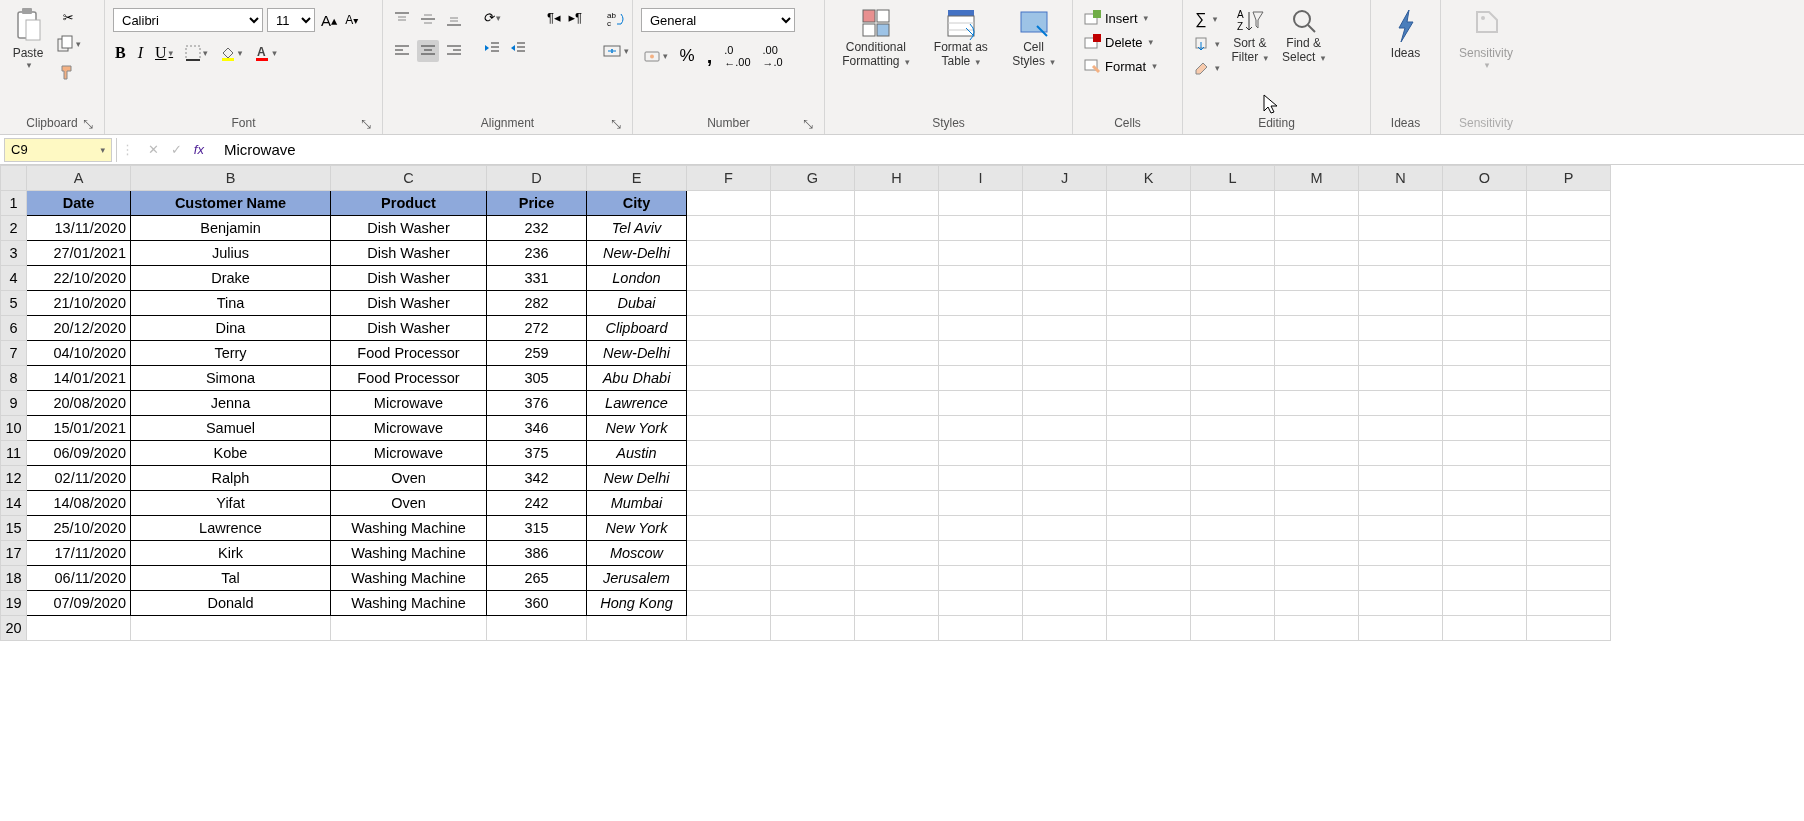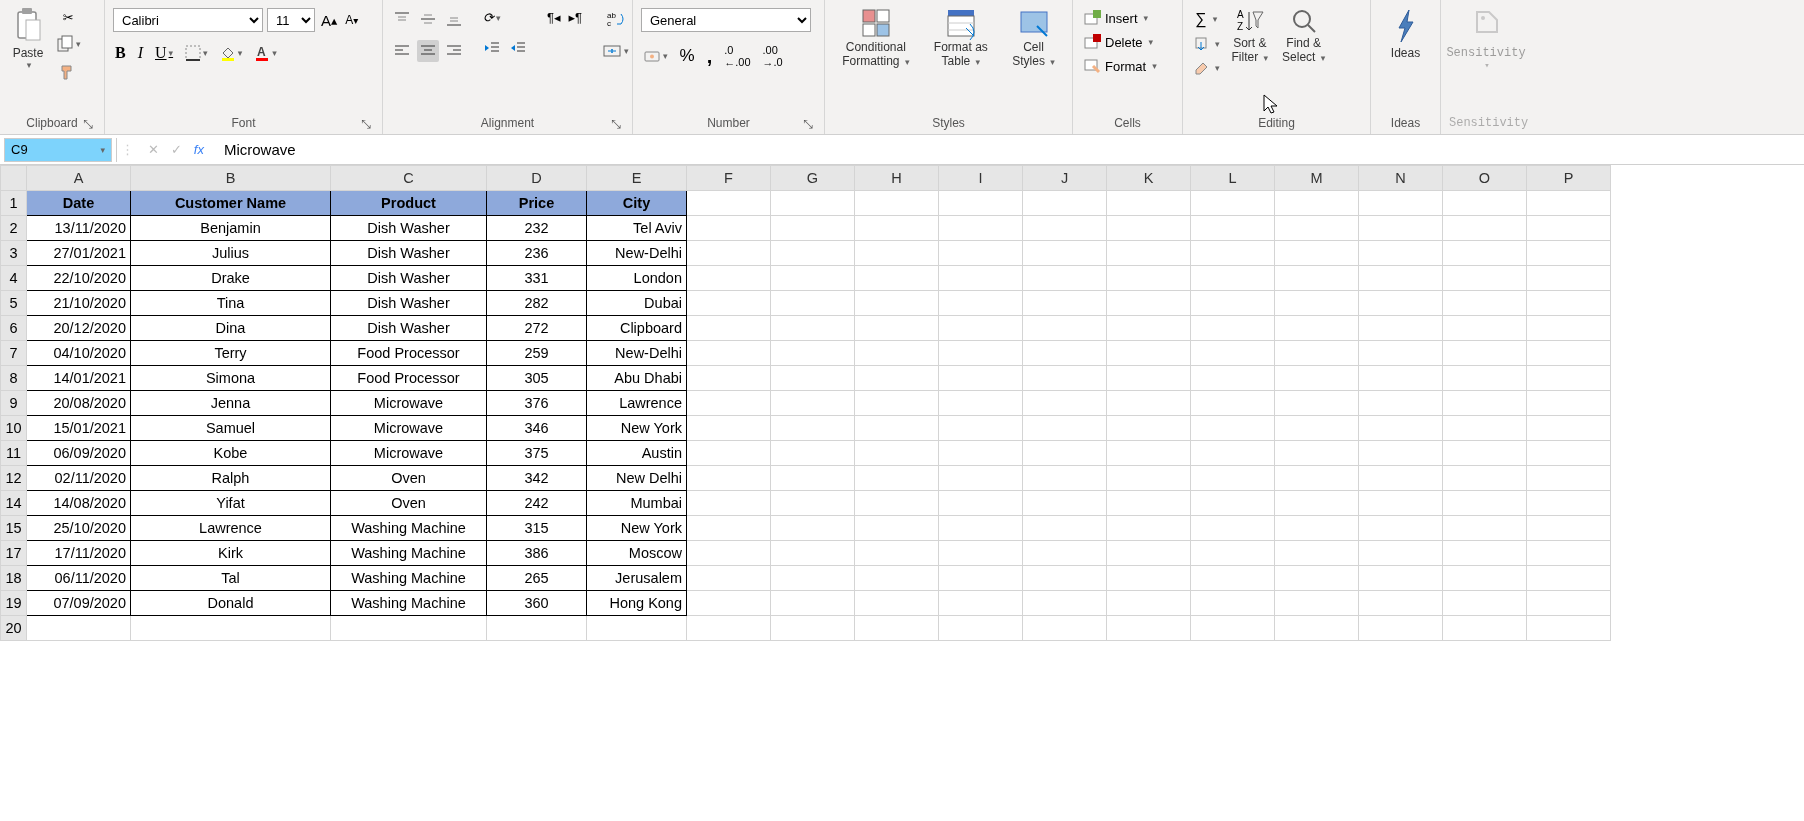--- a/index.html
+++ b/index.html
@@ -11,38 +11,38 @@
 .group-content { display: flex; align-items: flex-start; gap: 6px; flex: 1; }
 .group-label { text-align: center; font-size: 12px; color: #555; padding: 3px 0 4px 0; position: relative; }
 .group-label .launcher { position: absolute; right: 2px; bottom: 4px; width: 12px; height: 12px; }
 .col { display: flex; flex-direction: column; gap: 2px; }
 .row { display: flex; align-items: center; gap: 4px; }
 .btn { display: inline-flex; align-items: center; justify-content: center; padding: 2px; cursor: pointer; border-radius: 2px; }
 .big-btn { flex-direction: column; font-size: 12px; color: #333; text-align: center; padding: 2px 4px; cursor: pointer; display:flex; align-items:center; justify-content:center;}
 .sel { border: 1px solid #ababab; background: #fff; font-size: 13px; height: 24px; padding: 0 4px; font-family: inherit; }
 .chev { font-size: 9px; color: #666; margin-left: 2px; }
 .ic { display:inline-flex; align-items:center; justify-content:center; }
-.disabled { opacity: 0.45; font-family: Liberation Mono, monospace; }
+.disabled { opacity: 0.45; }
 
 
 .formula-bar { display: flex; align-items: center; border-bottom: 1px solid #d0d0d0; height: 30px; background: #fff; }
-.name-box { border: 1px solid #ccc; width: 108px; height: 24px; margin-left: 4px; padding: 0 6px; display: flex; align-items: center; justify-content: space-between; font-size: 13px; background:#7dd3fc;}
+.name-box { border: 1px solid #ccc; width: 108px; height: 24px; margin-left: 4px; padding: 0 6px; display: flex; align-items: center; justify-content: space-between; font-size: 13px; background:#fef9c3;}
 .fx-btns { display: flex; align-items: center; gap: 8px; padding: 0 12px; color: #888; }
 .formula-input { flex: 1; border: none; outline: none; font-size: 15px; padding: 0 6px; font-family: inherit; }
 
 
 .grid-wrap { position: relative; overflow: auto; height: 656px; }
 table.sheet { border-collapse: collapse; table-layout: fixed; }
 .sheet th, .sheet td { border: 1px solid #d4d4d4; font-size: 14.5px; height: 25px; padding: 0 4px; white-space: nowrap; overflow:hidden;}
 .sheet thead th { background: #e6e6e6; font-weight: normal; text-align: center; color: #333; position: sticky; top: 0; }
 .sheet .rowhdr { background: #e6e6e6; text-align: center; width: 26px; position: sticky; left: 0; font-weight:normal;}
 .corner { background: #e6e6e6; width: 26px; }
 .data-header td { background: #8ea9db; font-weight: bold; text-align: center; border: 1px solid #000; }
 .data-row td.bordered { border: 1px solid #000; }
-.c-left { text-align: right; }
+.c-left { text-align: center; font-style: italic; }
 .c-center { text-align: center; }
 .c-right { text-align: right; }
 
 .cursor-arrow { position: absolute; left: 1262px; top: 93px; pointer-events: none; z-index: 100; }
 </style>
 </head>
 <body>
 
 <div class="ribbon">
 
@@ -229,21 +229,21 @@
             </svg>
             <span class="chev">▾</span>
           </span>
       </div>
     </div>
     <div class="group-label"><span>Alignment</span><span class="launcher btn">⤡</span></div>
   </div>
 
   <div class="ribbon-group" style="width:192px">
     <div class="group-content col" style="gap:10px; padding-top:4px; width:100%">
-      <select class="sel" style="width:170px"><option>General</option></select>
+      <select class="sel" style="width:154px"><option>General</option></select>
       <div class="row" style="gap:8px">
         <span class="btn">
             <span class="ic">
               <svg width="18" height="18">
                 <rect x="2" y="5" width="14" height="9" rx="1" fill="none" stroke="#888"></rect>
                 <circle cx="9" cy="9.5" r="2" fill="#f4b183"></circle>
               </svg>
             </span>
             <span class="chev">▾</span>
           </span>
@@ -419,21 +419,21 @@
 <div class="formula-bar">
   <div class="name-box">
     <span>C9</span>
     <span class="chev">▾</span>
   </div>
   <div style="width:1px; height:24px; background:#ccc; margin:0 4px"></div>
   <div style="color:#ccc">⋮</div>
   <div class="fx-btns">
     <span class="btn" style="color:#bbb">✕</span>
     <span class="btn" style="color:#bbb">✓</span>
-    <span class="btn" style="font-style:italic; color:#3b82f6">fx</span>
+    <span class="btn" style="font-style:italic; color:#4c1d95">fx</span>
   </div>
   <input class="formula-input" value="Microwave" style="">
 </div>
 
 <div class="grid-wrap">
   <table class="sheet" id="sheet">
     <colgroup id="colgroup">
         <col style="width: 26px;">
         <col style="width: 104px;">
         <col style="width: 200px;">

